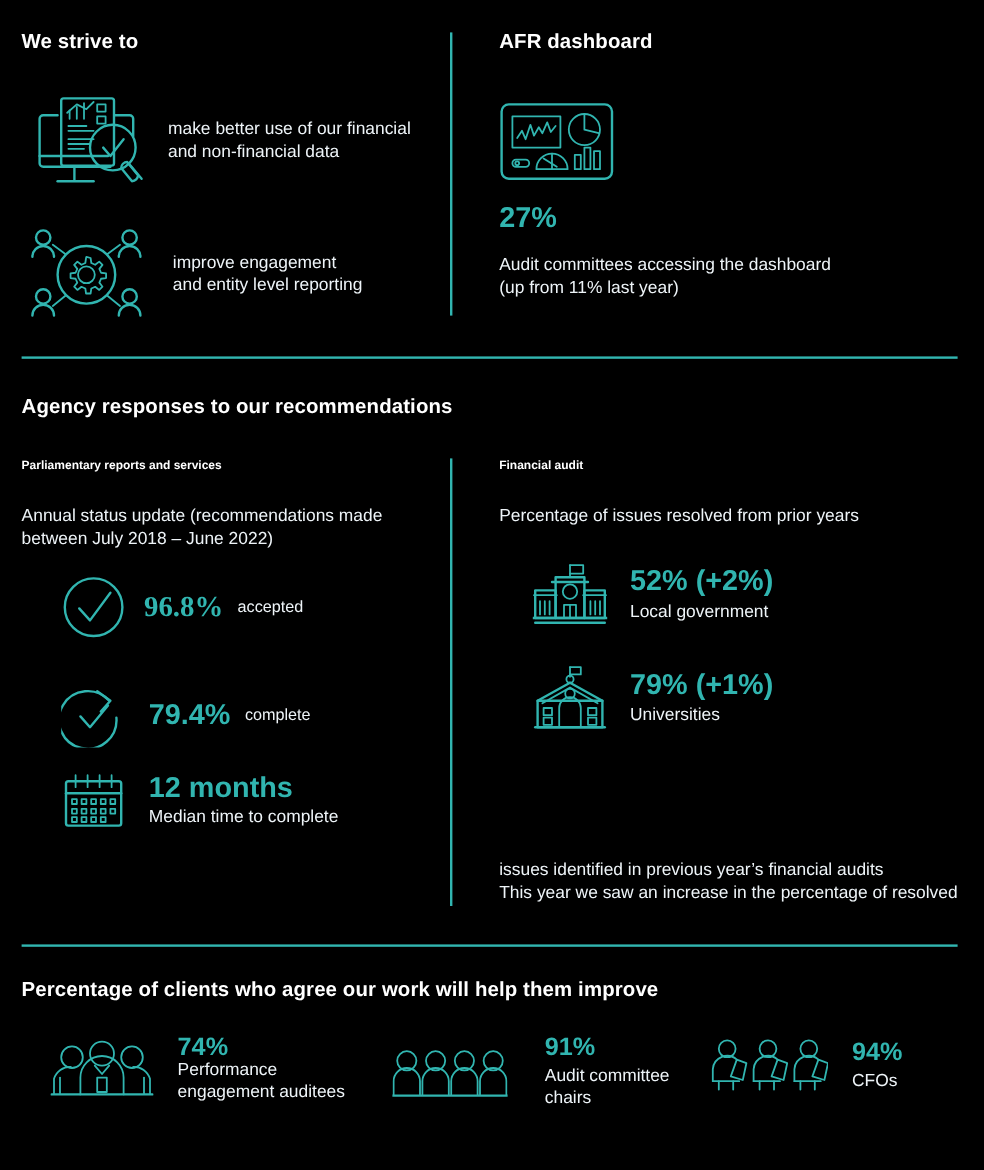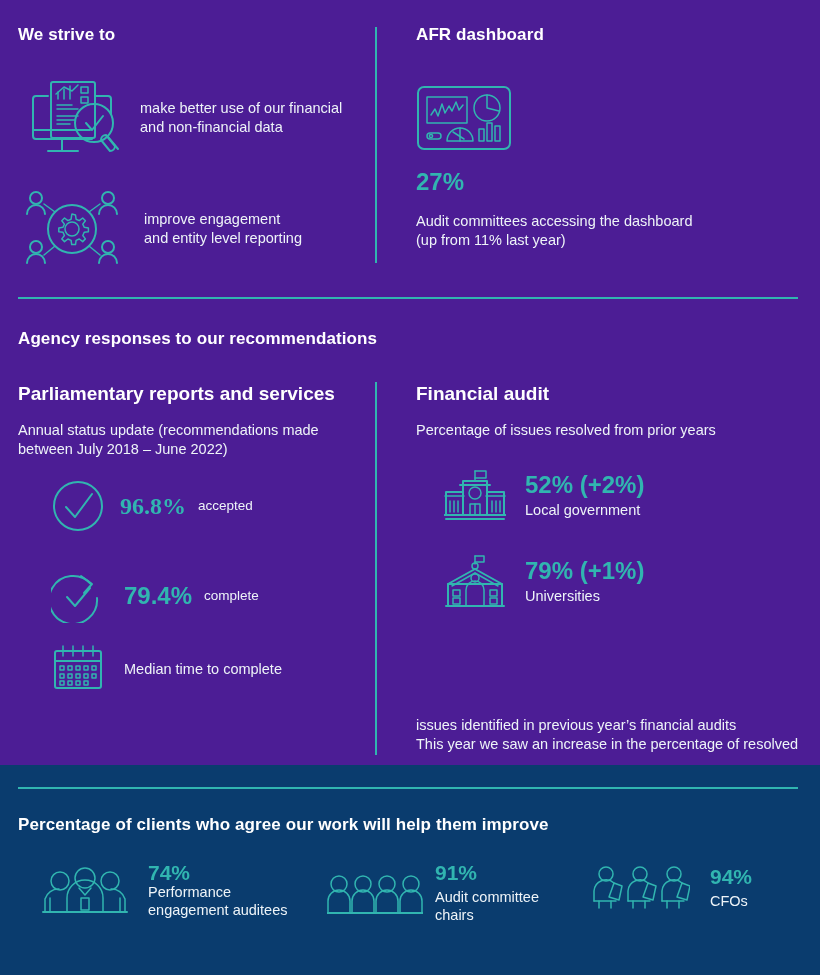--- a/index.html
+++ b/index.html
@@ -10,34 +10,34 @@
     width: 820px;
     height: 975px;
     background: #0a3c6e;
     font-family: "Liberation Sans", sans-serif;
     overflow: hidden;
     position: relative;
   }
   .page {
     position: relative;
     width: 820px;
-    height: 765px;
-    background: #4c1d95;
+    height: 975px;
+    background: #000000;
   }
 
   
   .sect-title {
     color: #ffffff;
     font-size: 17px;
     font-weight: bold;
     letter-spacing: 0.1px;
   }
   .sub-title {
     color: #ffffff;
-    font-size: 19px;
+    font-size: 10px;
     font-weight: bold;
   }
   .body-text {
     color: #eef4f8;
     font-size: 14.5px;
     line-height: 19px;
     font-weight: normal;
   }
   .stat-num {
     color: #31b5b0;
@@ -242,20 +242,21 @@
       <svg width="50" height="46" viewBox="0 0 50 46">
         <rect class="ln" x="2" y="7" width="46" height="37" rx="2"></rect>
         <path class="ln" d="M2 17 H48"></path>
         <path class="ln-thin" d="M10 2 V12 M20 2 V12 M30 2 V12 M40 2 V12"></path>
         <path class="ln-thin" d="M7 22 h4 v4 h-4z M15 22 h4 v4 h-4z M23 22 h4 v4 h-4z M31 22 h4 v4 h-4z M39 22 h4 v4 h-4z"></path>
         <path class="ln-thin" d="M7 30 h4 v4 h-4z M15 30 h4 v4 h-4z M23 30 h4 v4 h-4z M31 30 h4 v4 h-4z M39 30 h4 v4 h-4z"></path>
         <path class="ln-thin" d="M7 37 h4 v4 h-4z M15 37 h4 v4 h-4z M23 37 h4 v4 h-4z M31 37 h4 v4 h-4z"></path>
       </svg>
     </div>
     <div style="margin-left:18px;">
+      <div class="stat-num">12 months</div>
       <div class="stat-label" style="margin-top:3px;">Median time to complete</div>
     </div>
   </div>
 
   <div class="block" style="left:416px; top:383px;">
     <div class="sub-title">Financial audit</div>
   </div>
   <div class="block" style="left:416px; top:421px;">
     <div class="body-text">Percentage of issues resolved from prior years</div>
   </div>
@@ -354,21 +355,21 @@
         <path class="ln-thin" d="M1 44 V33 a11 11 0 0 1 22 0 V44"></path>
         <circle class="ln-thin" cx="36" cy="16" r="8"></circle>
         <path class="ln-thin" d="M25 44 V33 a11 11 0 0 1 22 0 V44"></path>
         <circle class="ln-thin" cx="60" cy="16" r="8"></circle>
         <path class="ln-thin" d="M49 44 V33 a11 11 0 0 1 22 0 V44"></path>
         <circle class="ln-thin" cx="84" cy="16" r="8"></circle>
         <path class="ln-thin" d="M73 44 V33 a11 11 0 0 1 22 0 V44"></path>
         <path class="ln" d="M0 45 H96"></path>
       </svg>
     </div>
-    <div style="margin-left:10px;">
+    <div style="margin-left:29px;">
       <div class="stat-num small">91%</div>
       <div class="stat-label" style="margin-top:5px;">Audit committee</div>
       <div class="stat-label">chairs</div>
     </div>
   </div>
 
   <div class="block row" style="left:587px; top:862px;">
     <div class="icon-wrap" style="width:105px;height:52px;">
       <svg width="100" height="50" viewBox="0 0 100 50">
 

